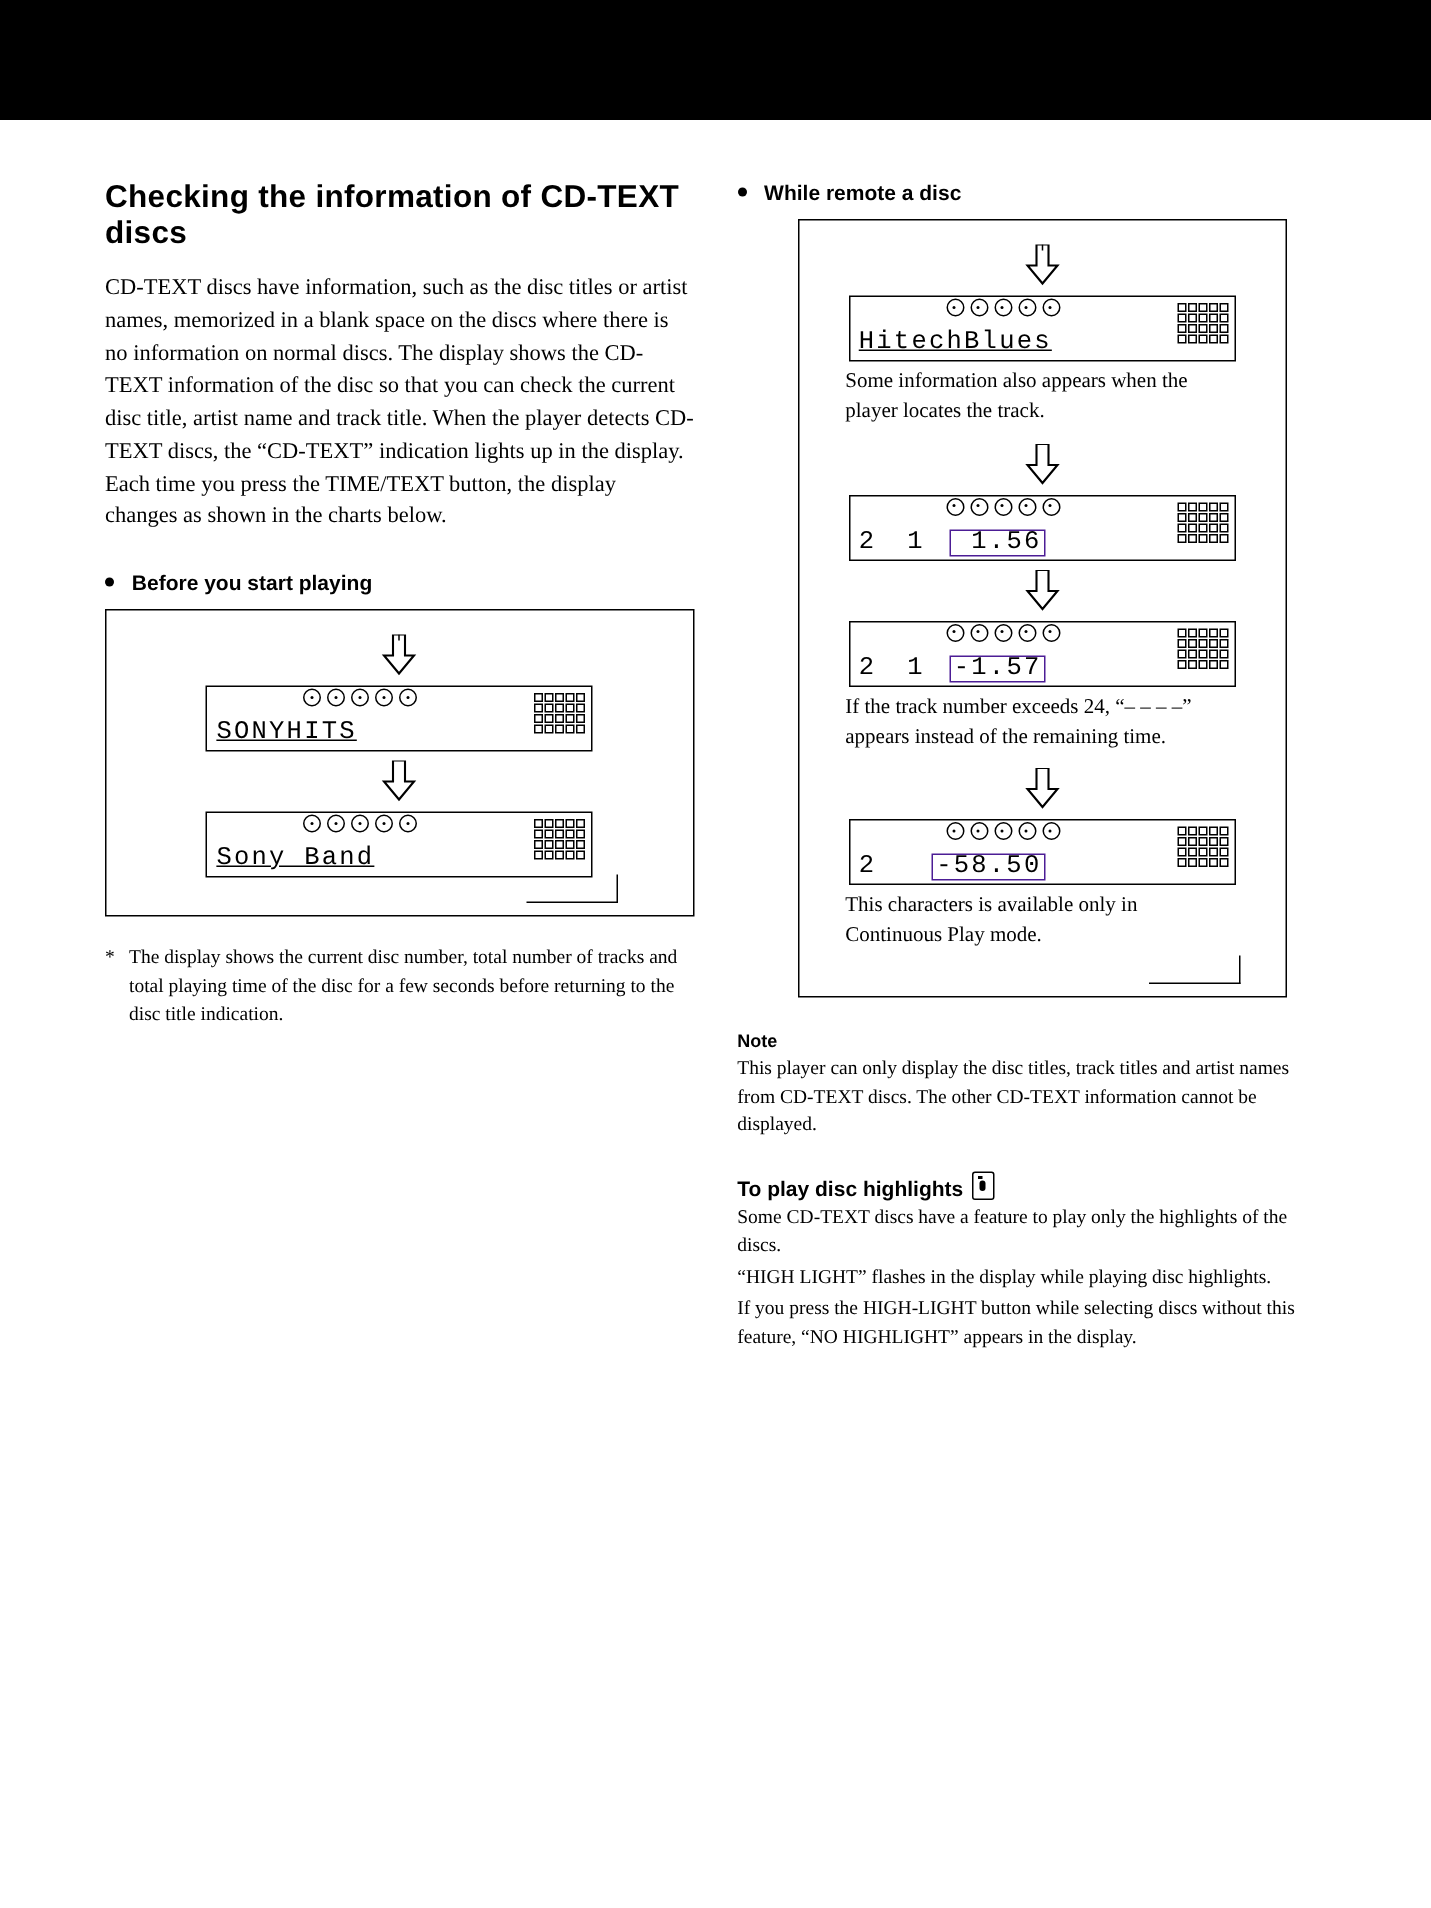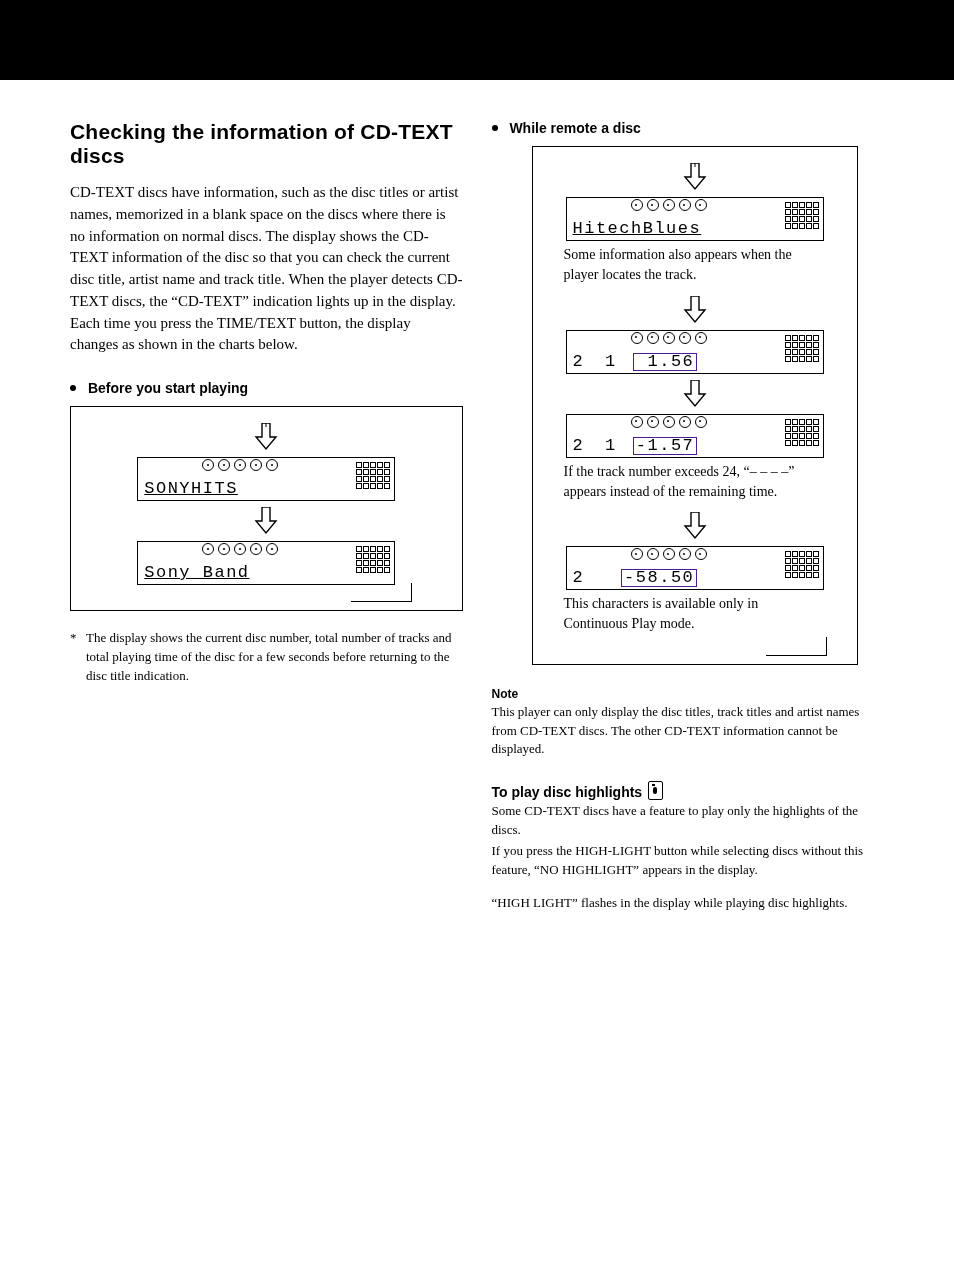--- a/index.html
+++ b/index.html
@@ -480,16 +480,16 @@
 
 
     <div class="note-head">Note</div>
     <p class="note-body">This player can only display the disc titles, track titles and artist names from CD-TEXT discs. The other CD-TEXT information cannot be displayed.</p>
 
     <div class="sub-head">
       <span>To play disc highlights</span>
       <span class="remote-icon"></span>
     </div>
     <p class="note-body" style="margin-bottom:2px;">Some CD-TEXT discs have a feature to play only the highlights of the discs.</p>
+    <p class="note-body" style="margin-bottom:2px;">“HIGH LIGHT” flashes in the display while playing disc highlights.</p>
     <p class="note-body">If you press the HIGH-LIGHT button while selecting discs without this feature, “NO HIGHLIGHT” appears in the display.</p>
-    <p class="note-body" style="margin-bottom:2px;">“HIGH LIGHT” flashes in the display while playing disc highlights.</p>
   </div>
 </div>
 
 </body></html>

